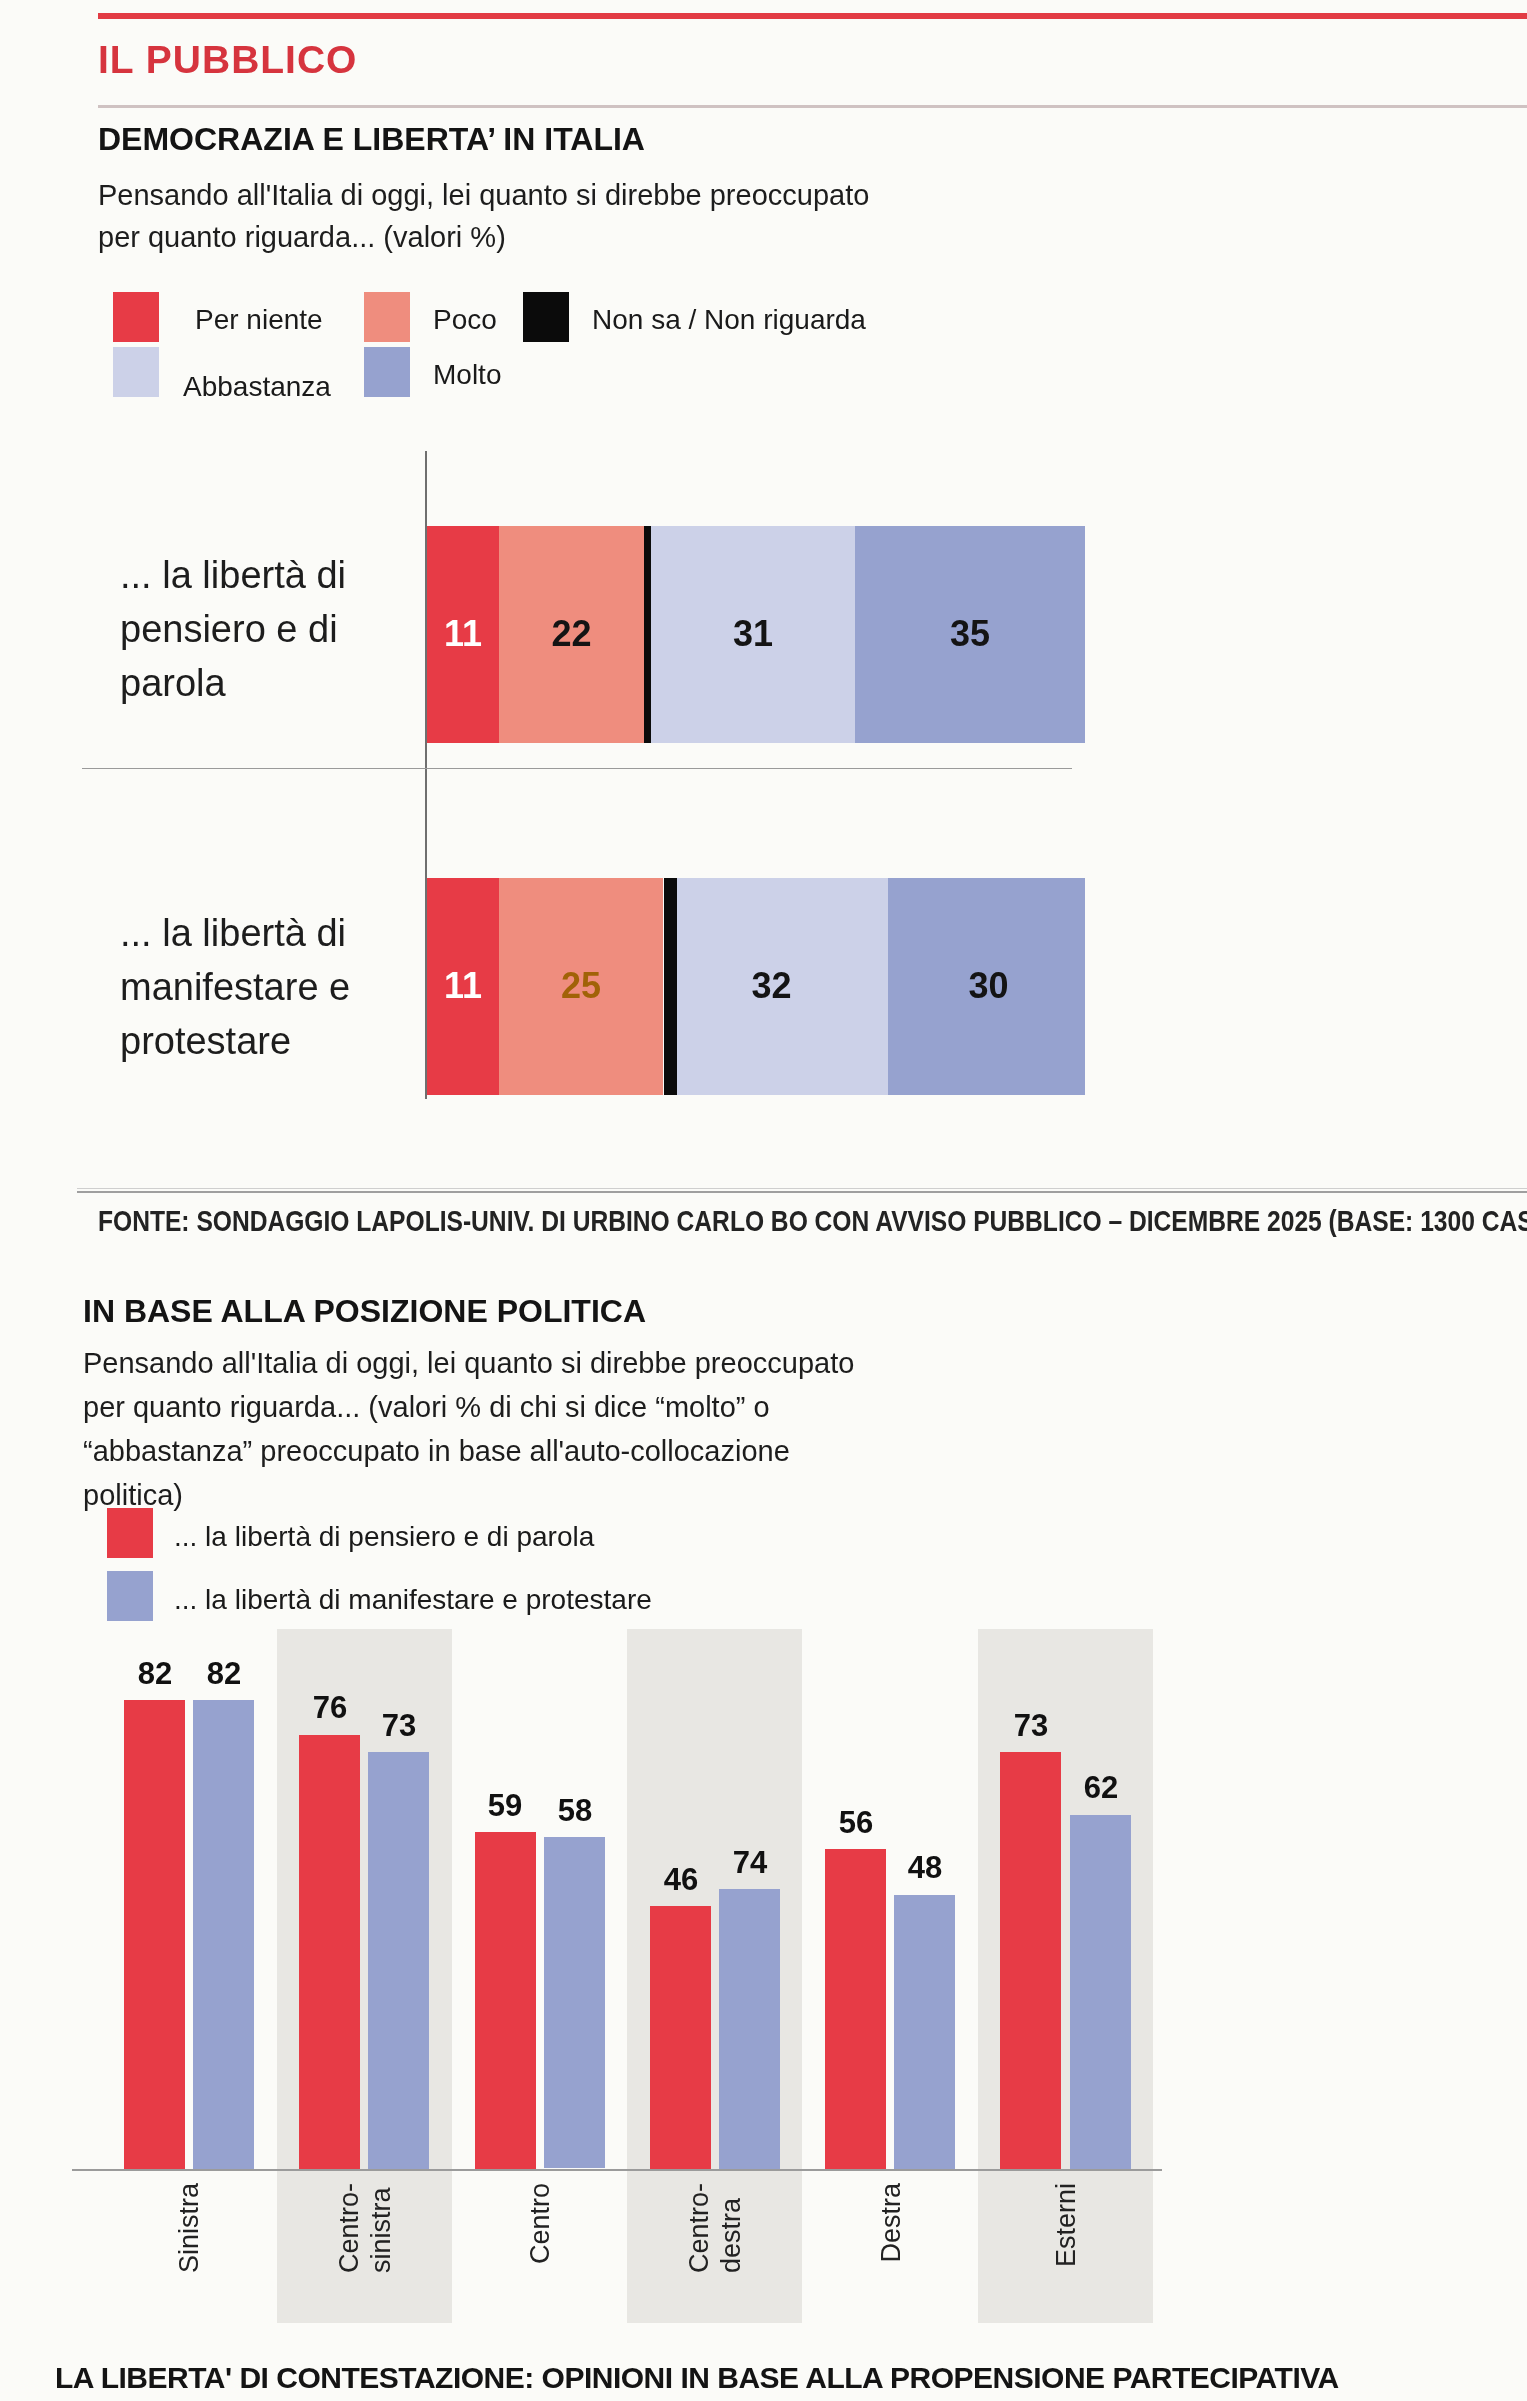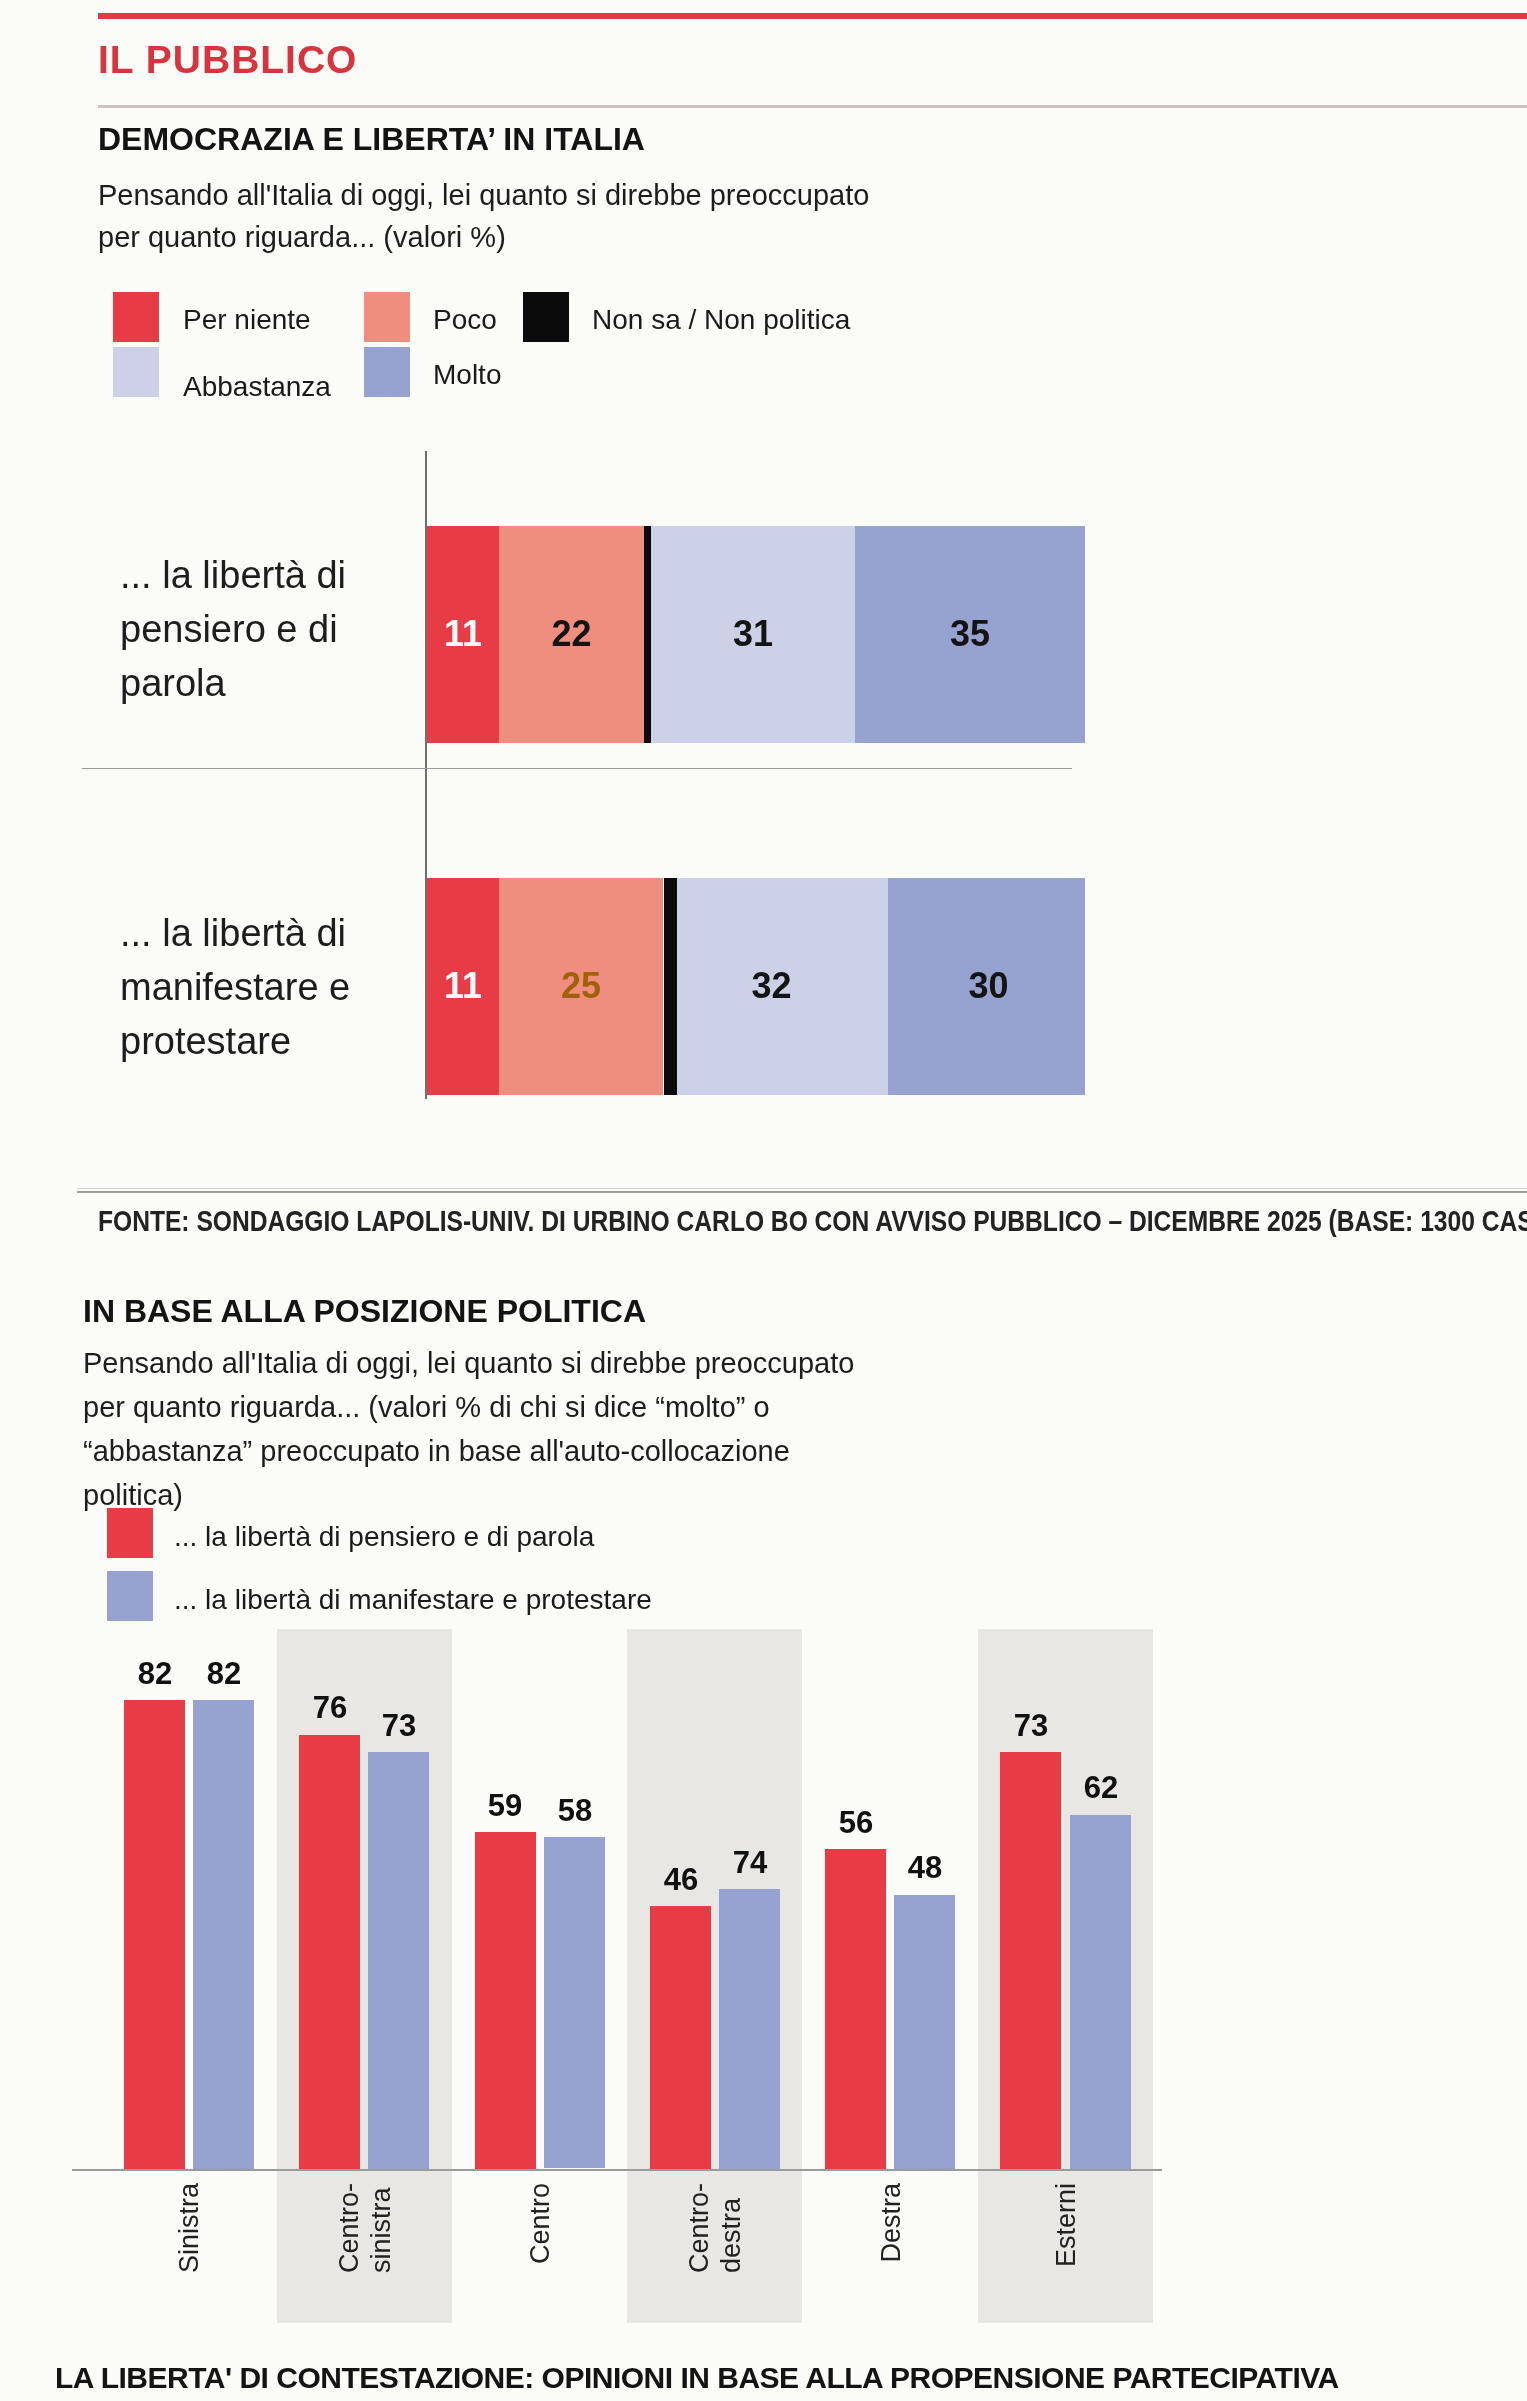--- a/index.html
+++ b/index.html
@@ -52,25 +52,25 @@
   <div class="rule" style="left:98px;top:105px;width:1429px;height:2.9px;background:#cfc2c2;"></div>
 
   <div id="s1-title" class="sec-title">DEMOCRAZIA E LIBERTA’ IN ITALIA</div>
   <div id="s1-sub" class="sub">
     <div>Pensando all'Italia di oggi, lei quanto si direbbe preoccupato</div>
     <div>per quanto riguarda... (valori %)</div>
   </div>
 
   <div>
     <span class="legend-swatch" style="left: 113px; top: 292px; background: rgb(231, 59, 70);"></span>
-    <span class="legend-label" style="left:183px;top:304px;">Per niente</span>
+    <span class="legend-label" style="left:195px;top:304px;">Per niente</span>
     <span class="legend-swatch" style="left: 364px; top: 292px; background: rgb(239, 141, 126);"></span>
     <span class="legend-label" style="left:433px;top:304px;">Poco</span>
     <span class="legend-swatch" style="left: 523px; top: 292px; background: rgb(11, 11, 11);"></span>
-    <span class="legend-label" style="left:592px;top:304px;">Non sa / Non politica</span>
+    <span class="legend-label" style="left:592px;top:304px;">Non sa / Non riguarda</span>
     <span class="legend-swatch" style="left: 113px; top: 347px; background: rgb(204, 209, 232);"></span>
     <span class="legend-label" style="left:183px;top:359px;margin-top:12px;">Abbastanza</span>
     <span class="legend-swatch" style="left: 364px; top: 347px; background: rgb(150, 162, 207);"></span>
     <span class="legend-label" style="left:433px;top:359px;">Molto</span>
   </div>
 
   <div class="rule" style="left:77px;top:1188px;width:1450px;height:1.4px;background:#cfcfcf;"></div>
   <div class="rule" style="left:77px;top:1191px;width:1450px;height:1.9px;background:#9f9f9f;"></div>
   <div class="source">FONTE: SONDAGGIO LAPOLIS-UNIV. DI URBINO CARLO BO CON AVVISO PUBBLICO – DICEMBRE 2025 (BASE: 1300 CASI)</div>
 

